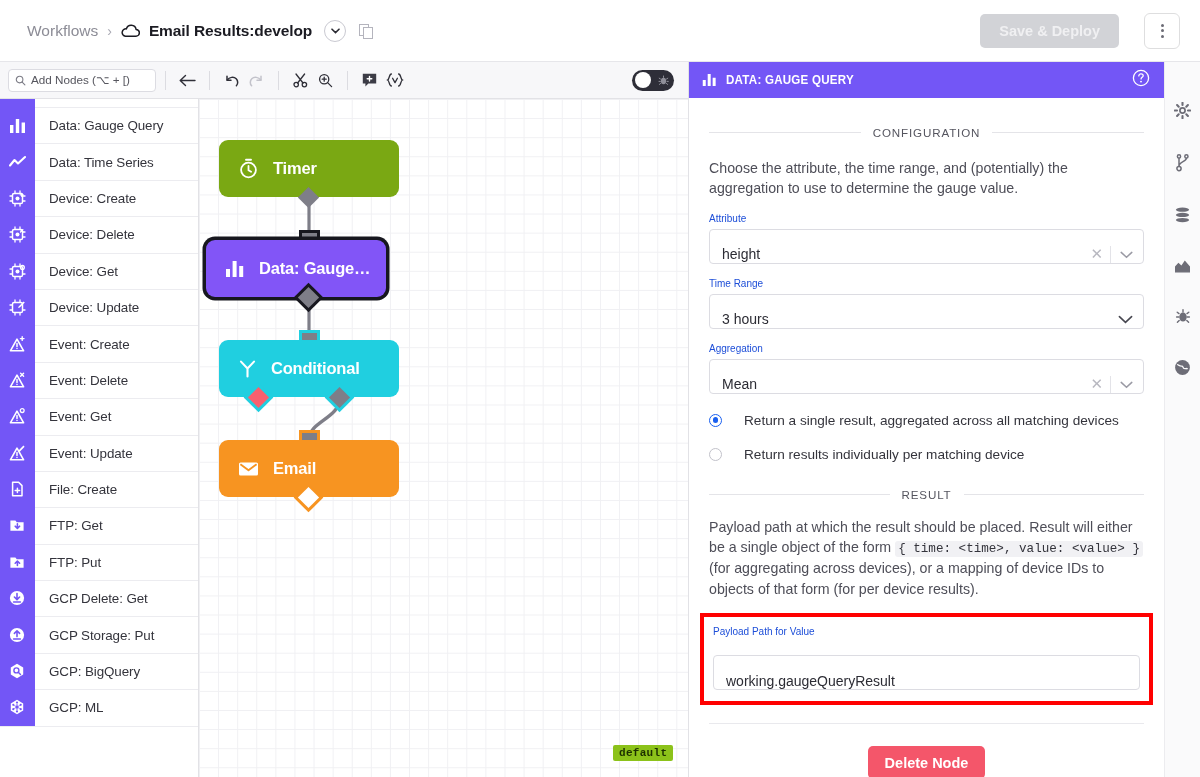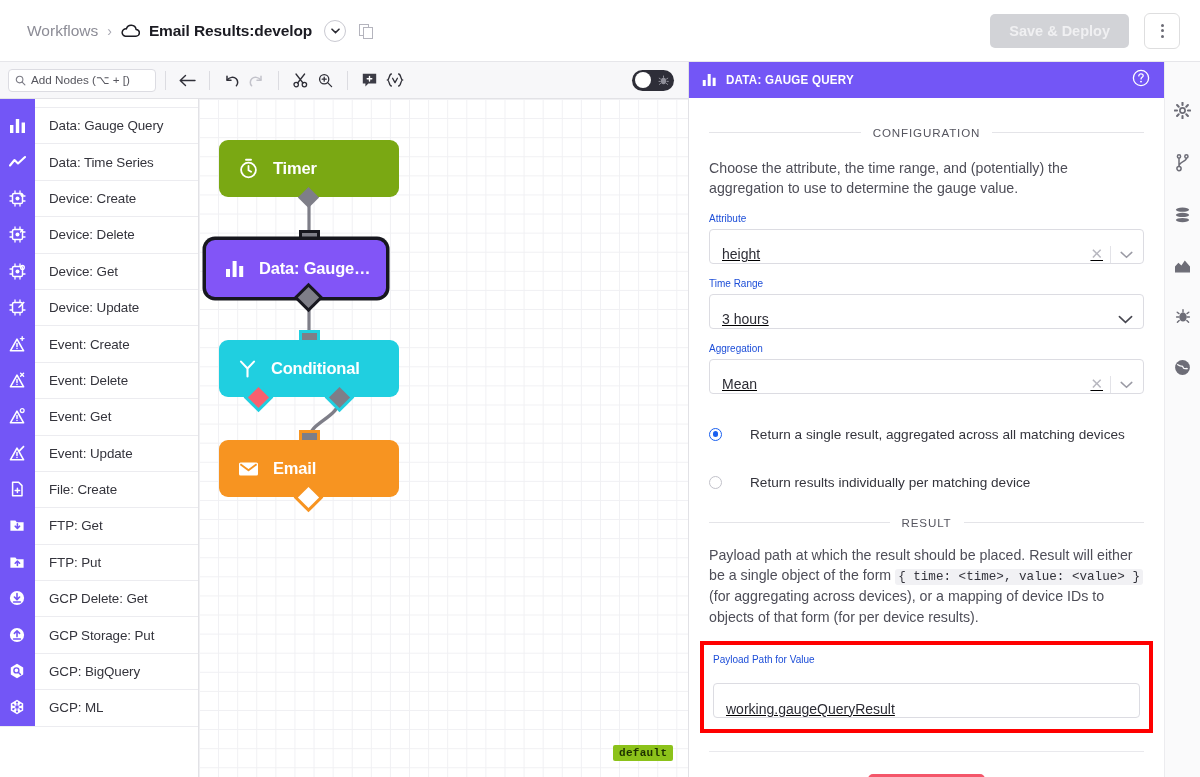--- a/index.html
+++ b/index.html
@@ -25,21 +25,21 @@
     width: 22px; height: 22px; border-radius: 50%;
     border: 1.3px solid #c9c9d1; display: flex; align-items: center; justify-content: center;
     margin-left: 3px; background: #fff;
   }
   .copy-ic { width: 13px; height: 14px; position: relative; margin-left: 4px; }
   .copy-ic:before, .copy-ic:after {
     content: ""; position: absolute; border: 1.3px solid #b4b4bd;
   }
   .copy-ic:before { left: 0; top: 0; width: 8px; height: 10px; }
   .copy-ic:after  { left: 4px; top: 3px; width: 8px; height: 10px; background: #fff; }
-  .topbar-right { margin-left: auto; display: flex; align-items: center; gap: 15px; }
+  .topbar-right { margin-left: auto; display: flex; align-items: center; gap: 25px; }
   .btn-deploy {
     background: #d2d3d7; color: #f0f0f2; border: none; border-radius: 5px;
     padding: 0 19px; height: 34px; font-size: 14.5px; font-weight: bold;
     font-family: "Liberation Sans", sans-serif; cursor: default;
   }
   .btn-kebab {
     width: 36px; height: 36px; border: 1px solid #dededf; border-radius: 6px;
     background: #fff; display: flex; flex-direction: column; align-items: center;
     justify-content: center; gap: 2.5px;
   }
@@ -138,26 +138,26 @@
   }
   .desc { font-size: 14.2px; color: #4e4e58; line-height: 1.44; }
   .code-inline {
     font-family: "Liberation Mono", monospace; font-size: 12.6px;
     background: #f1f1f4; padding: 1px 3px; border-radius: 3px; color: #34343c;
   }
   .field { margin-top: 14px; }
   .flabel { font-size: 10px; color: #1d4ed8; margin-bottom: 5px; }
   .fctl {
     height: 35px; border: 1px solid #dcdce2; border-radius: 4px; background: #fff;
-    display: flex; align-items: center; padding: 16px 10px 0 12px; text-decoration: underline;
+    display: flex; align-items: center; padding: 16px 10px 0 12px;
   }
   .fval { font-size: 14px; color: #2c2c34; flex: 1; }
   .fx { color: #b8b8c0; font-size: 15px; padding: 0 7px; }
   .fsep { width: 1px; height: 17px; background: #e3e3e8; }
-  .radio-row { display: flex; align-items: center; gap: 28px; margin-top: 33px; }
+  .radio-row { display: flex; align-items: center; gap: 22px; margin-top: 19px; }
   .radio {
     width: 13px; height: 13px; border-radius: 50%; border: 1.4px solid #c2c2ca;
     flex: 0 0 13px; position: relative; background: #fff;
   }
   .radio.on { border-color: #1a60f0; }
   .radio.on:after {
     content: ""; position: absolute; left: 2.6px; top: 2.6px;
     width: 5.4px; height: 5.4px; border-radius: 50%; background: #1a60f0;
   }
   .radio-lab { font-size: 13.6px; color: #34343c; }

